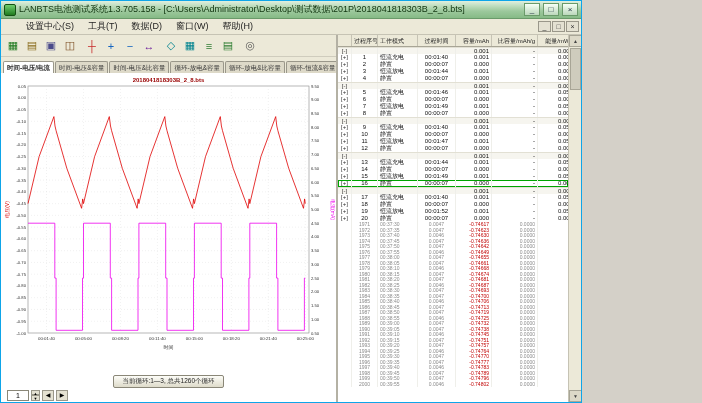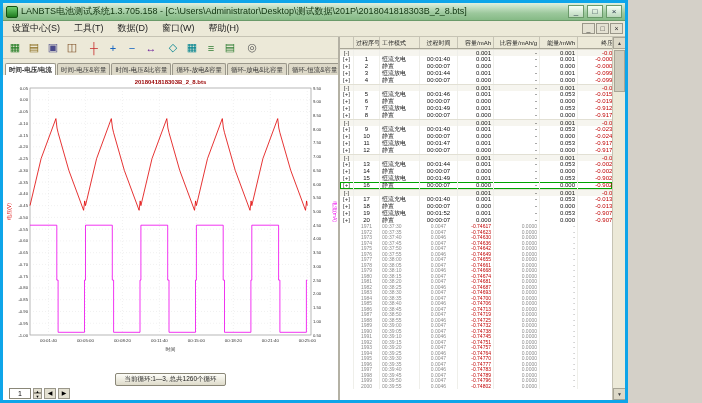--- a/index.html
+++ b/index.html
@@ -1,27 +1,27 @@
 <!DOCTYPE html>
 <html><head>
 <meta charset="utf-8">
 <style>
   * { box-sizing: border-box; margin: 0; padding: 0; }
   html,body { width:702px; height:403px; overflow:hidden; font-family:"Liberation Sans",sans-serif; background:#d4d0c8; }
-  .window { width:628px; height:403px; display:flex; flex-direction:column; border:3px solid #0ea5e9; background:#ece9d8; }
+  .window { width:582px; height:403px; display:flex; flex-direction:column; border:1px solid #0ea5e9; background:#ece9d8; }
 
   
   .titlebar { height:18px; flex:0 0 18px; background:linear-gradient(#dff0df,#9cc89c 60%,#86ba86); display:flex; align-items:center; padding:0 3px; gap:3px; border-bottom:1px solid #6a9a6a; }
   .app-icon { width:12px; height:12px; background:linear-gradient(#6fcf6f,#1f7a1f); border:1px solid #145214; border-radius:2px; }
   .title-text { flex:1; font-size:9px; color:#10340f; white-space:nowrap; overflow:hidden; }
   .win-btn { width:16px; height:13px; border:1px solid #6a9a6a; background:linear-gradient(#f6fff6,#bcd8bc); font-size:8px; line-height:11px; text-align:center; color:#234; }
 
   
   .menubar { height:16px; flex:0 0 16px; background:#ece9d8; border-bottom:1px solid #c6c3b4; display:flex; align-items:center; padding:0 2px; }
-  .menu-items { display:flex; flex:1; }
+  .menu-items { display:flex; flex:1;margin-left:16px; }
   .menu-item { font-size:9px; padding:1px 7px; color:#222; }
   .mdi-btns { display:flex; gap:1px; }
   .mdi-btn { width:13px; height:11px; border:1px solid #9a978a; background:#e4e1d2; font-size:7px; line-height:9px; text-align:center; color:#333; }
 
   .main { flex:1; display:flex; min-height:0; }
 
   
   .left-col { width:337px; flex:0 0 337px; display:flex; flex-direction:column; border-right:2px solid #b4b1a4; background:#fff; }
   .toolbar { height:22px; flex:0 0 22px; background:#ece9d8; border-bottom:1px solid #cfccbd; display:flex; align-items:center; gap:1px; padding:0 3px; }
   .tool-btn { width:18px; height:18px; display:flex; align-items:center; justify-content:center; font-size:11px; border:1px solid transparent; border-radius:2px; }

